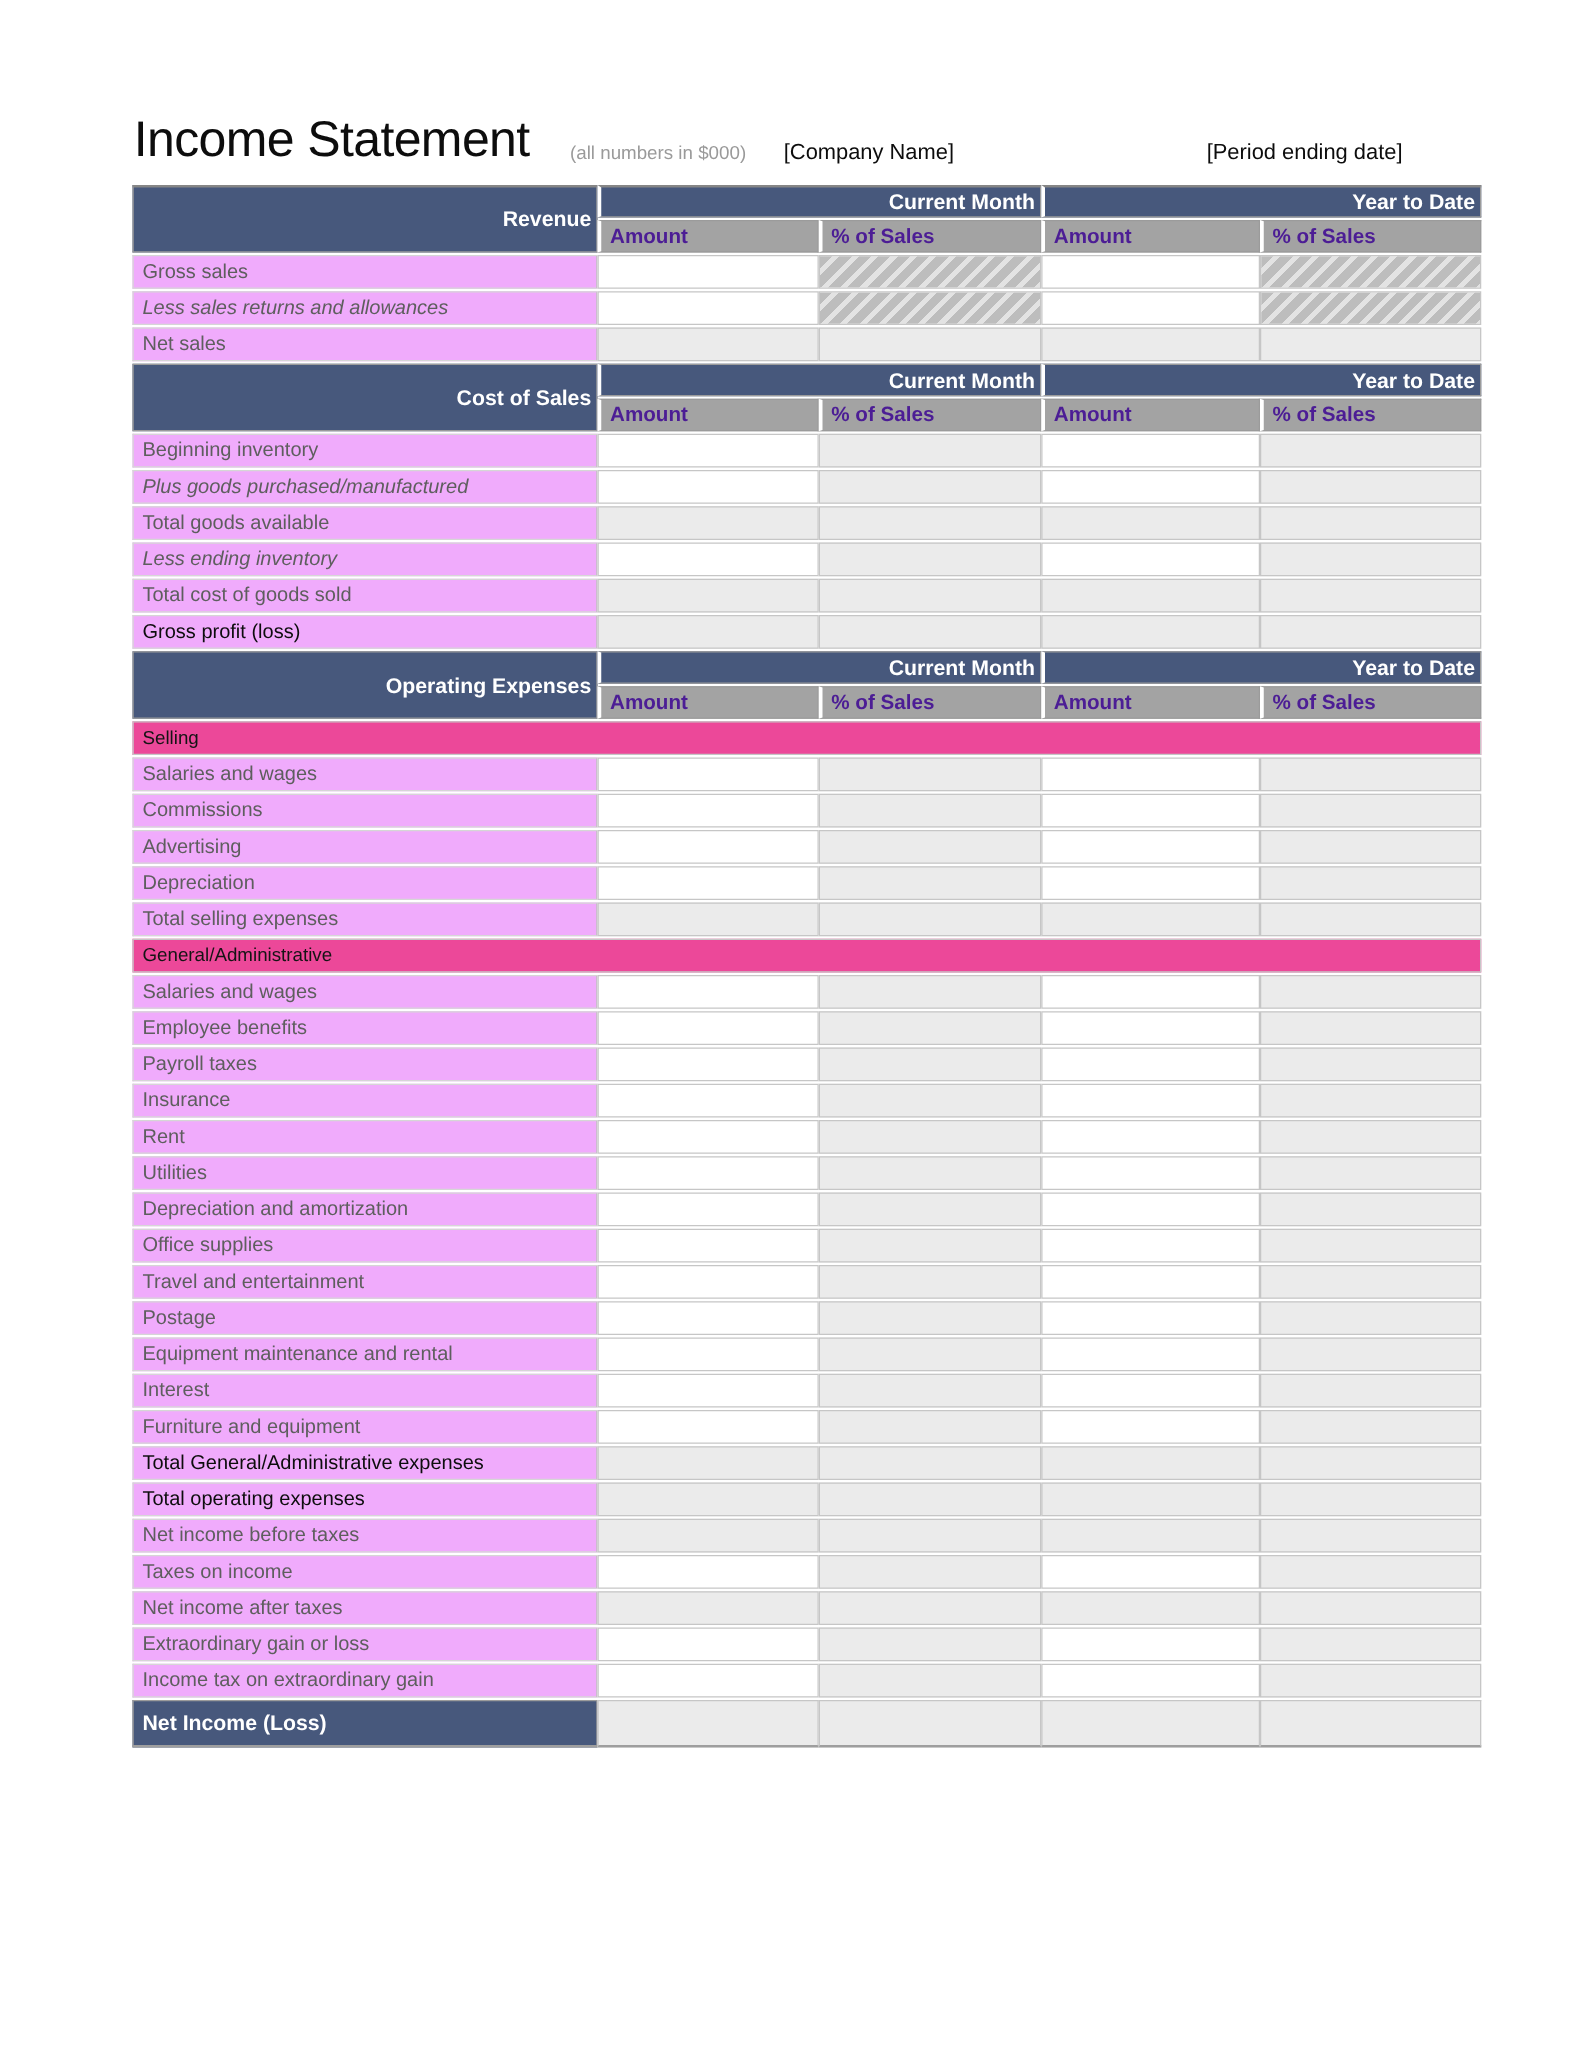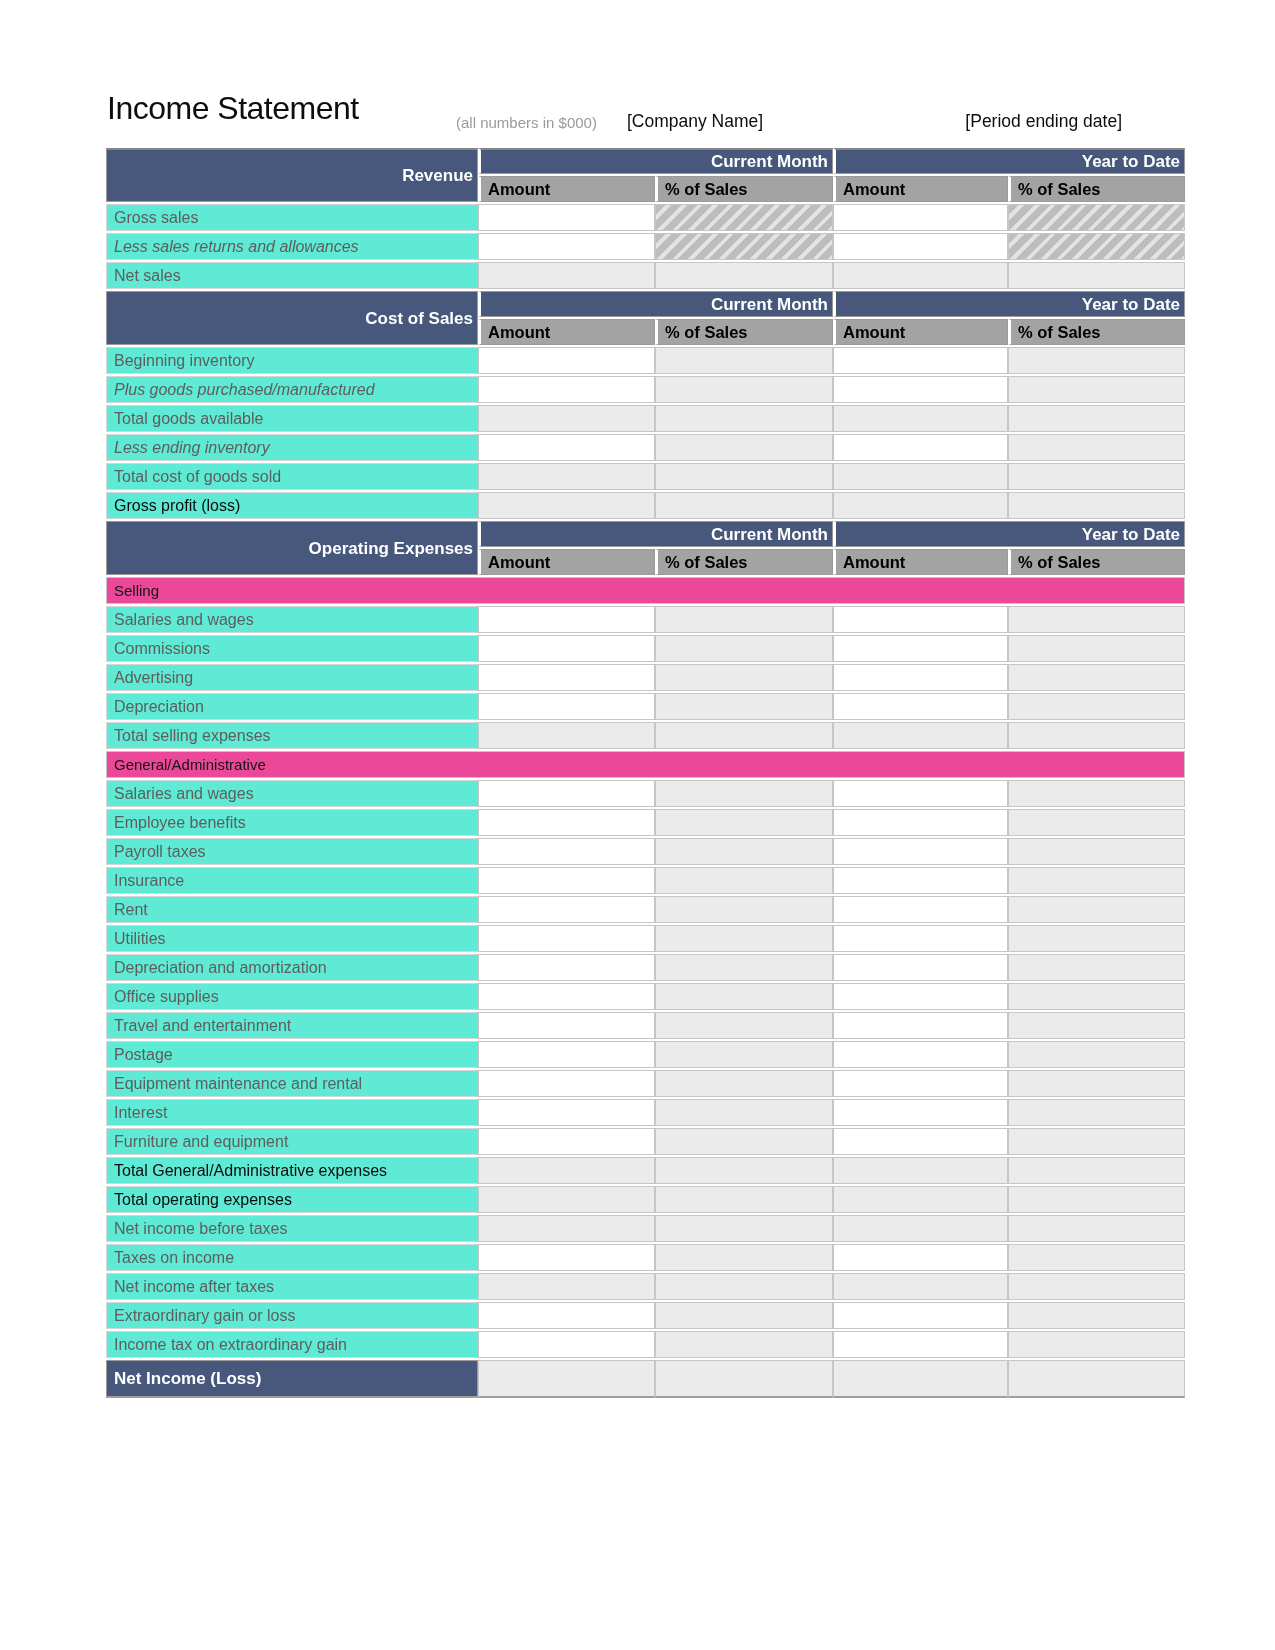--- a/index.html
+++ b/index.html
@@ -4,21 +4,21 @@
 <style>
   html,body { margin:0; padding:0; background:#fff; }
   body {
     width:1275px; height:1650px; position:relative;
     font-family:"Liberation Sans", sans-serif;
     -webkit-font-smoothing:antialiased;
   }
   .page-header { position:absolute; left:0; top:0; width:1275px; height:146px; }
   .title {
     position:absolute; left:107px; top:92px; margin:0;
-    font-size:32px; font-weight:400; color:#0d0d0d; letter-spacing:-0.5px; line-height:1;
+    font-size:40px; font-weight:400; color:#0d0d0d; letter-spacing:-0.5px; line-height:1;
   }
   .units  { position:absolute; left:456px; top:114px; font-size:15px; color:#9a9a9a; }
   .company{ position:absolute; left:627px; top:111px; font-size:17.5px; color:#0d0d0d; }
   .period { position:absolute; right:153px; top:111px; font-size:17.5px; color:#0d0d0d; }
 
   table.tbl {
     position:absolute; left:106px; top:146px; width:1079px;
     border-collapse:separate; border-spacing:0 2px; table-layout:fixed;
   }
   td { box-sizing:border-box; vertical-align:middle; overflow:hidden; white-space:nowrap; padding:0 4px 0 7px; }
@@ -29,29 +29,29 @@
     background:#47587c; color:#ffffff; font-weight:bold; font-size:17px;
     border:1px solid #9b9b9b;
     text-align:right;
   }
   td.grp {
     background:#47587c; color:#ffffff; font-weight:bold; font-size:17px; text-align:right;
     border:1px solid #9b9b9b; border-left:3px solid #ffffff; padding-left:0;
     height:26px;
   }
   td.sub {
-    background:#a3a3a3; color:#000000; font-weight:bold; font-size:16.5px;
+    background:#a3a3a3; color:#4c1d95; font-weight:bold; font-size:16.5px;
     border:1px solid #9b9b9b; border-left:3px solid #ffffff;
     height:26px;
   }
   tr.first td { border-top:2px solid #868686; }
 
   
   td.lbl {
-    background:#5eead4; color:#5e5e5e; font-size:16px; height:27px;
+    background:#f0abfc; color:#5e5e5e; font-size:16px; height:27px;
     border:1px solid #d6d6d6; border-right:1px solid #c0c0c0;
   }
   td.lbl.italic { font-style:italic; }
   td.lbl.black  { color:#0d0d0d; }
   td.cell { border:1px solid #c6c6c6; padding:0; height:27px; }
   td.cell.input { background:#ffffff; }
   td.cell.calc  { background:#ebebeb; }
   td.cell.hatch { background:repeating-linear-gradient(135deg,#bdbdbd 0 7px,#e3e3e3 7px 11px); }
 
   

